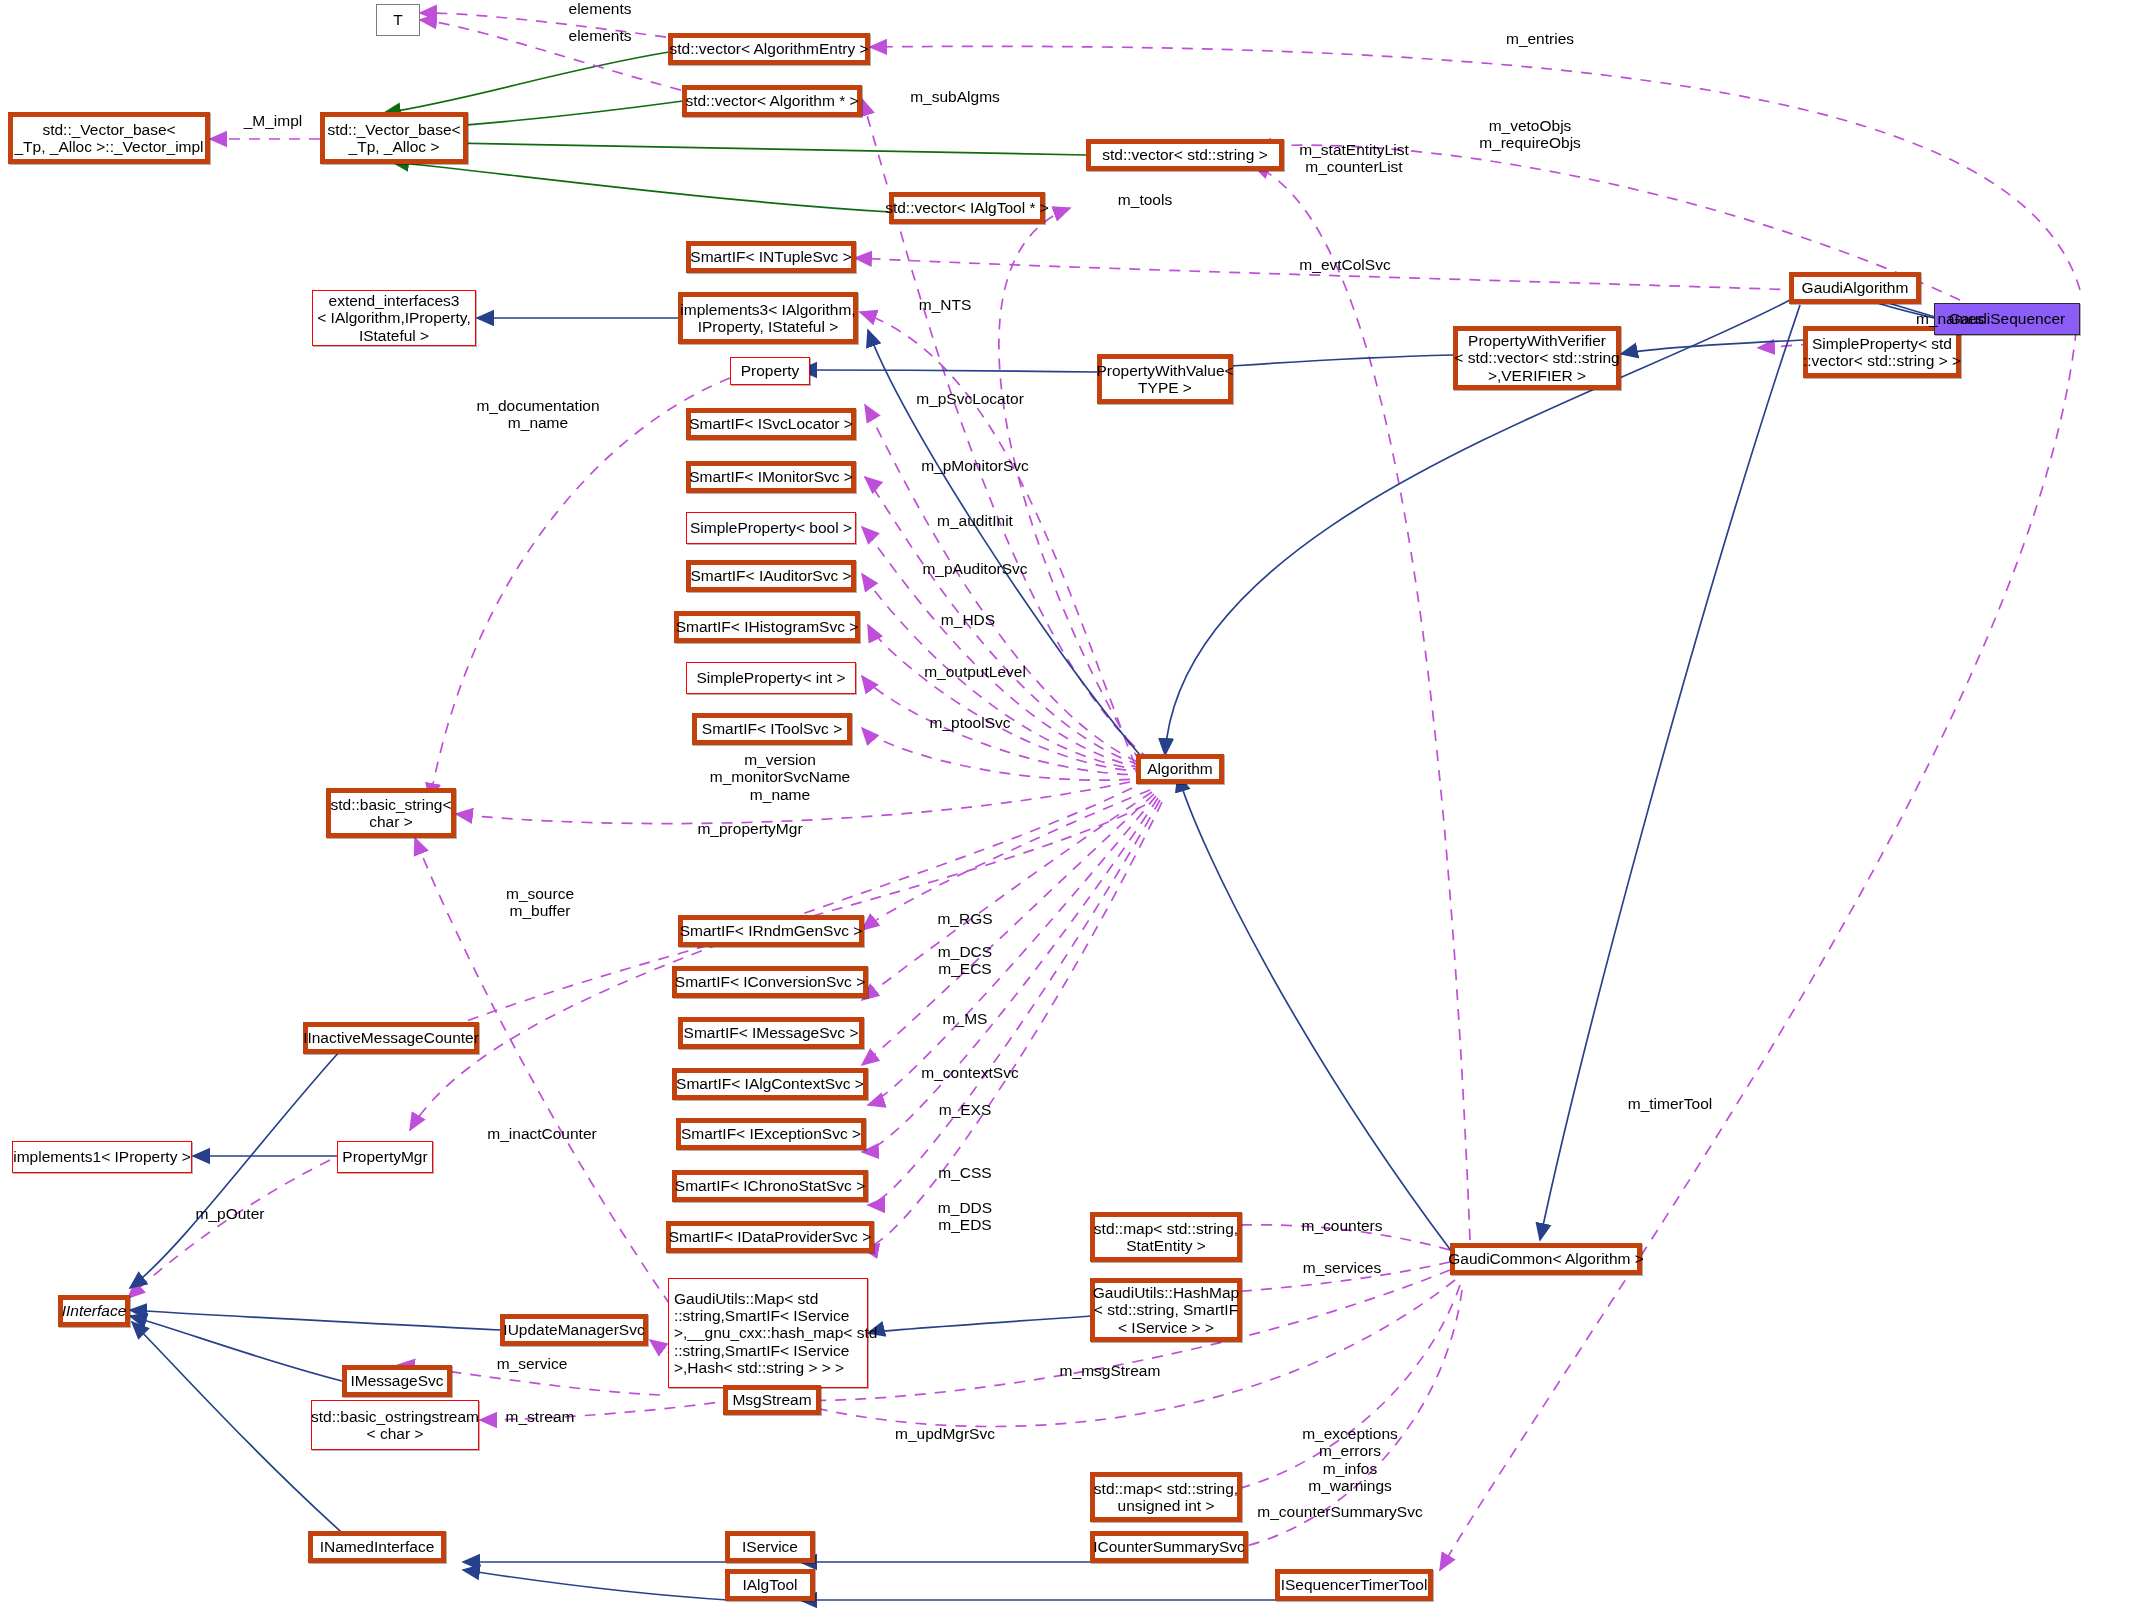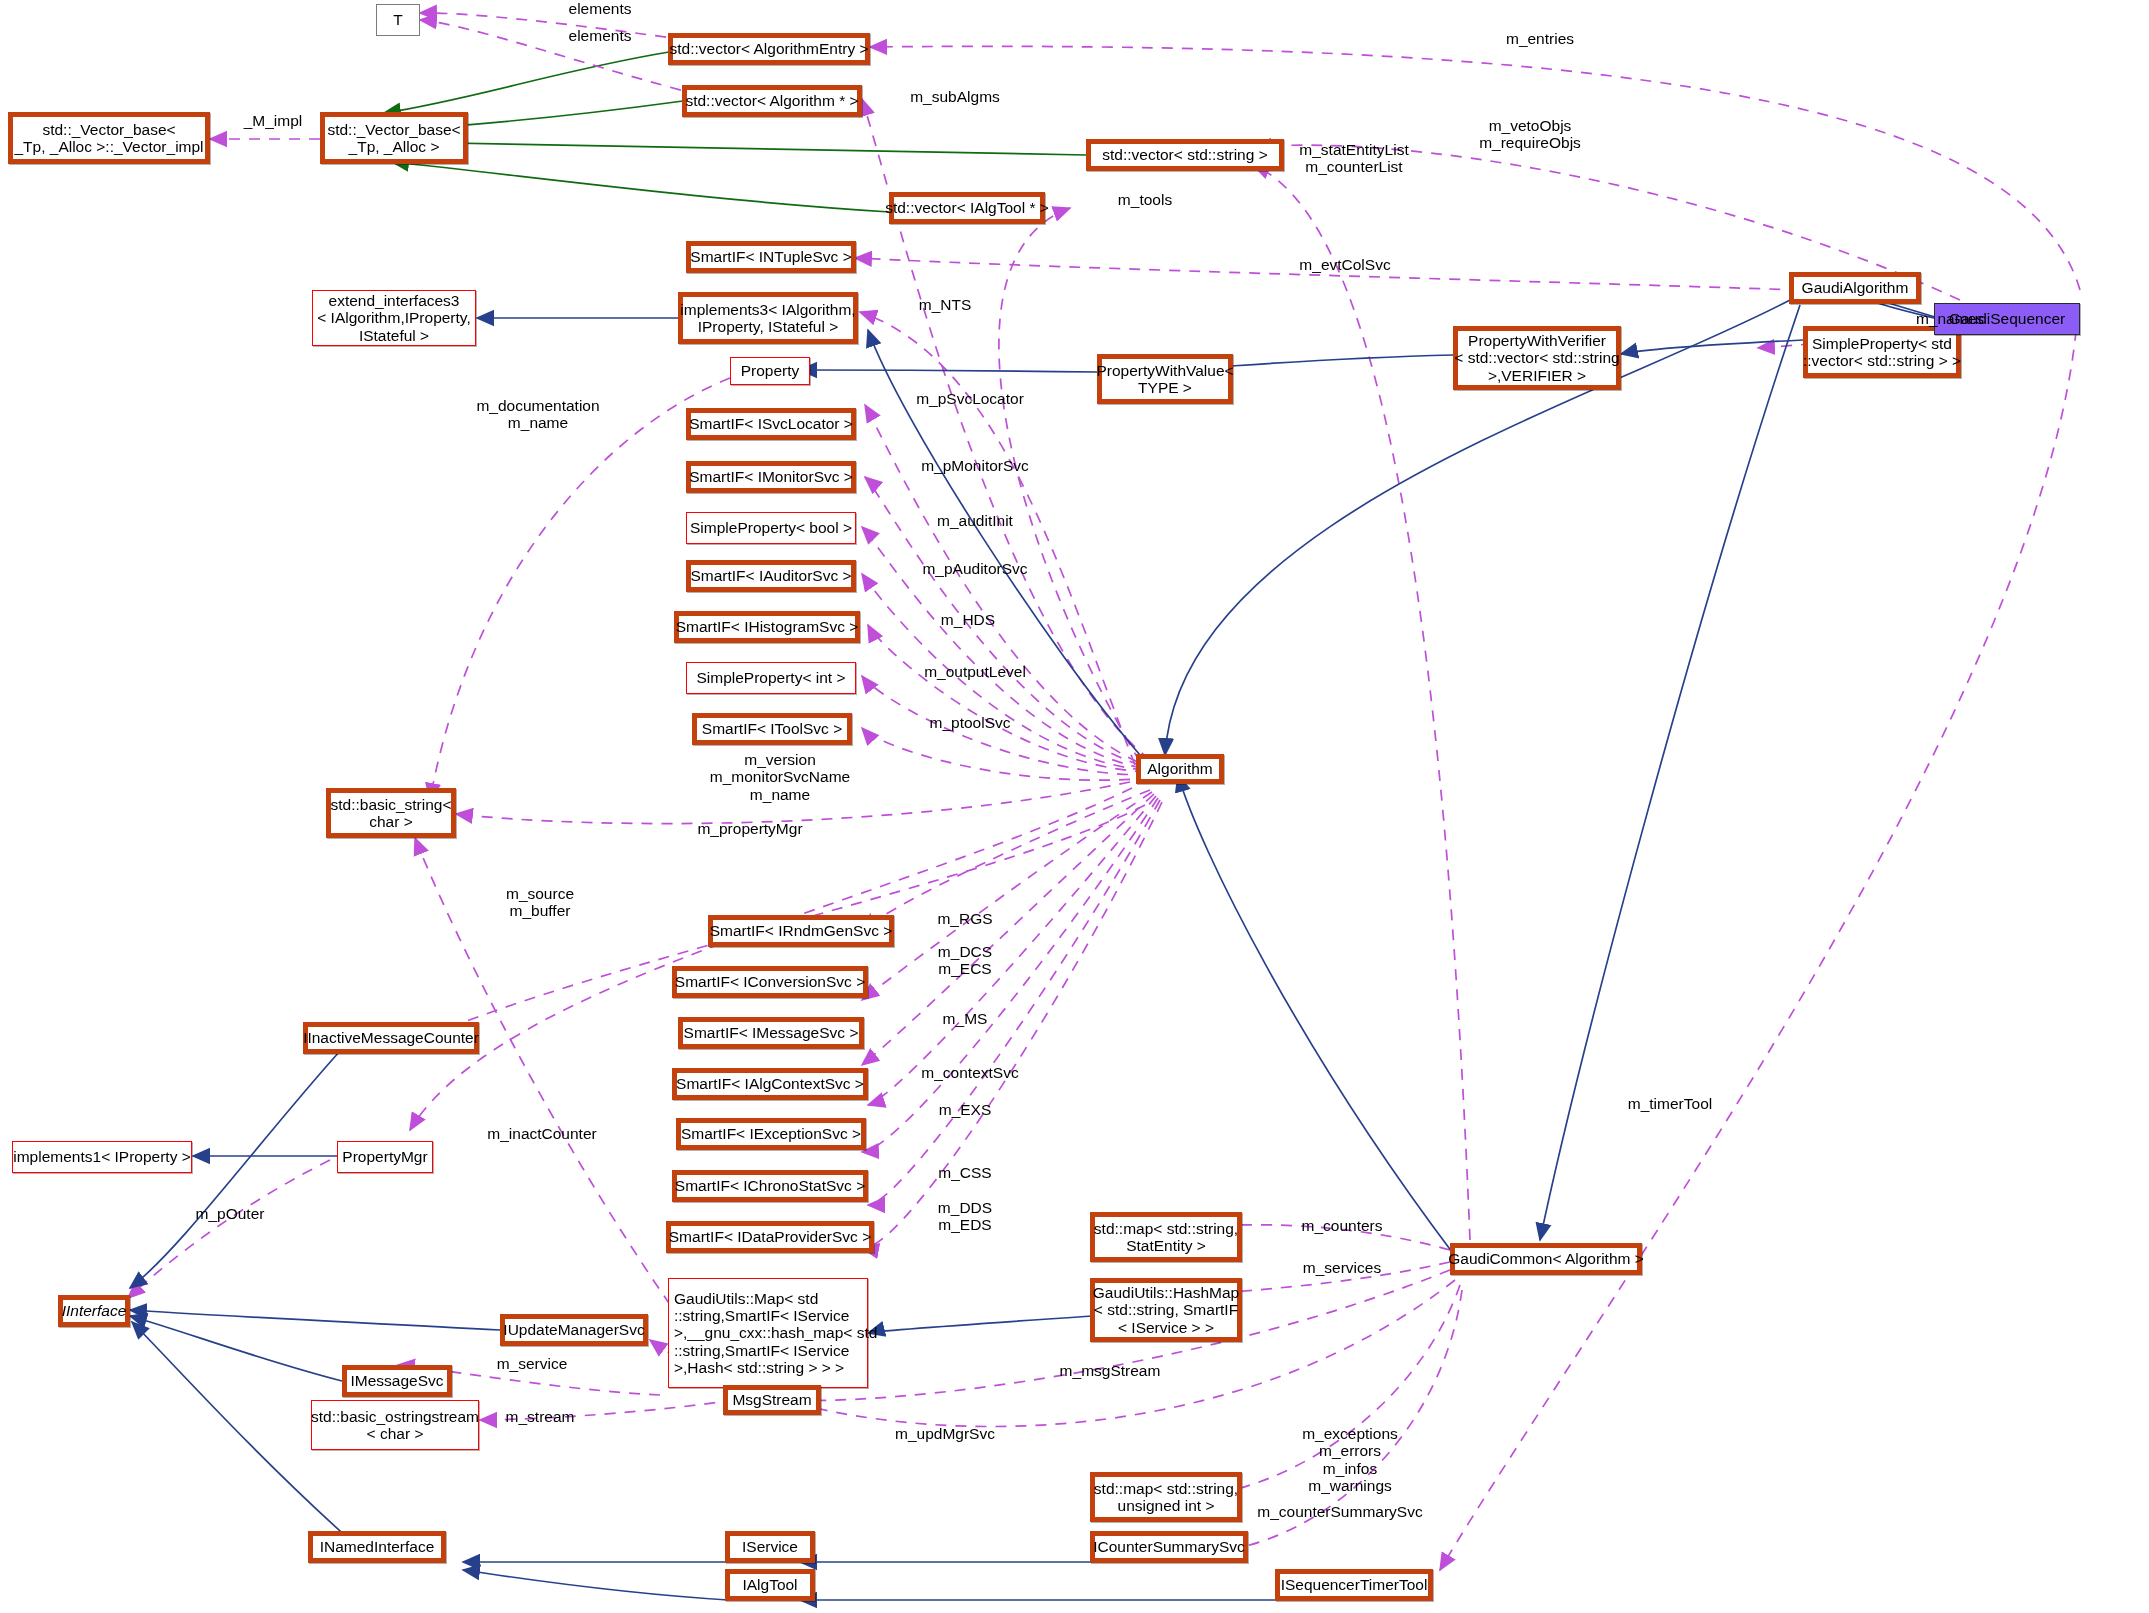--- a/index.html
+++ b/index.html
@@ -234,21 +234,21 @@
 
   <div class="node red" style="left:686px;top:662px;width:170px;height:32px;"><span>SimpleProperty&lt; int &gt;</span></div>
 
   <div class="node" style="left:692px;top:713px;width:160px;height:32px;"><span>SmartIF&lt; IToolSvc &gt;</span></div>
 
   <div class="node" style="left:1136px;top:754px;width:88px;height:30px;"><span>Algorithm</span></div>
 
   <div class="node" style="left:326px;top:788px;width:130px;height:50px;"><span>std::basic_string&lt;
 char &gt;</span></div>
 
-  <div class="node" style="left:708px;top:915px;width:186px;height:32px;"><span>SmartIF&lt; IRndmGenSvc &gt;</span></div>
+  <div class="node" style="left:678px;top:915px;width:186px;height:32px;"><span>SmartIF&lt; IRndmGenSvc &gt;</span></div>
 
   <div class="node" style="left:672px;top:966px;width:196px;height:32px;"><span>SmartIF&lt; IConversionSvc &gt;</span></div>
 
   <div class="node" style="left:678px;top:1017px;width:186px;height:32px;"><span>SmartIF&lt; IMessageSvc &gt;</span></div>
 
   <div class="node" style="left:672px;top:1068px;width:196px;height:32px;"><span>SmartIF&lt; IAlgContextSvc &gt;</span></div>
 
   <div class="node" style="left:676px;top:1118px;width:190px;height:32px;"><span>SmartIF&lt; IExceptionSvc &gt;</span></div>
 
   <div class="node" style="left:672px;top:1170px;width:196px;height:32px;"><span>SmartIF&lt; IChronoStatSvc &gt;</span></div>

